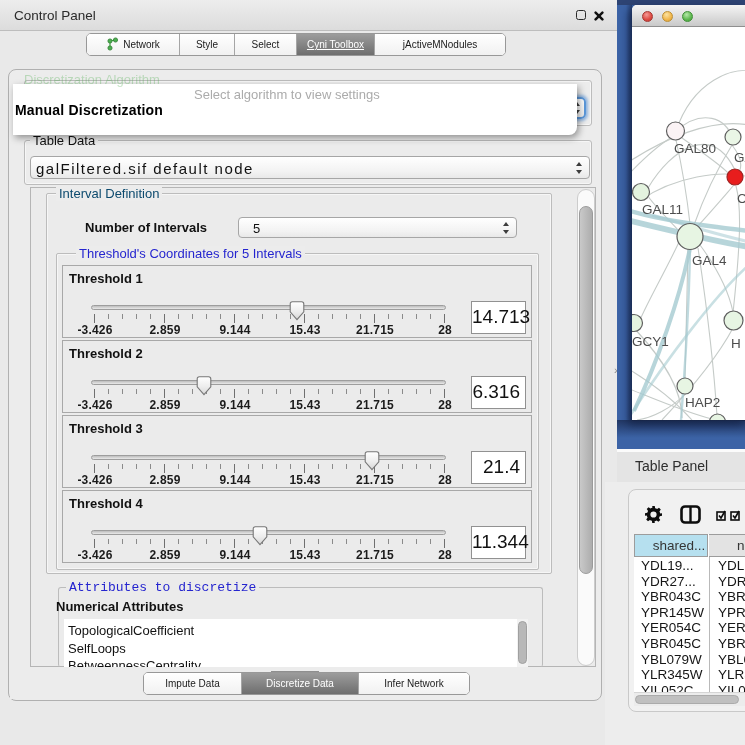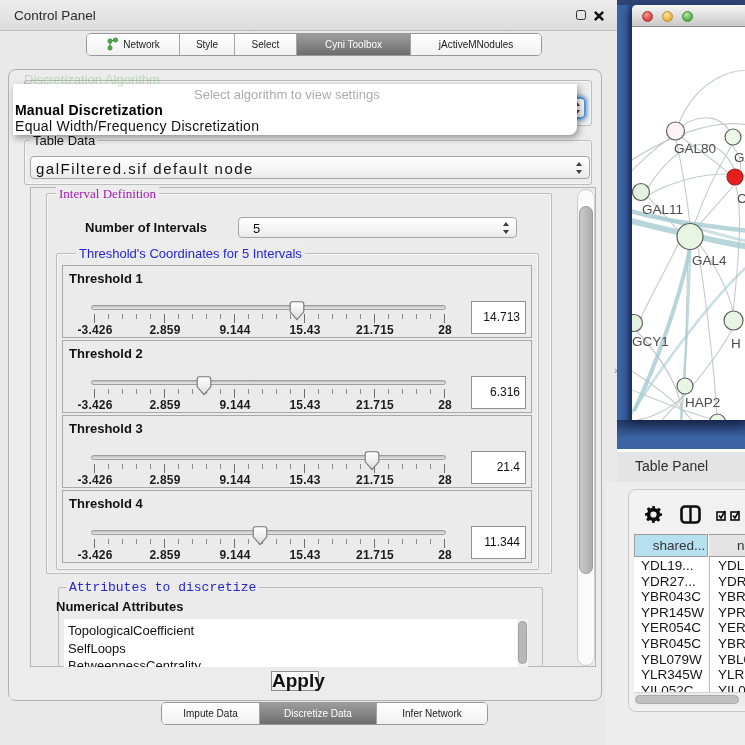--- a/index.html
+++ b/index.html
@@ -13,30 +13,30 @@
 #winbox { left:576px; top:10px; width:10px; height:10px; border:1.5px solid #2a2a2a; border-radius:2.5px; }
 
 
 .tabgroup { display:flex; height:23px; border:1px solid #989898; border-radius:5px;
   overflow:hidden; background:#fff; }
 .tab { display:flex; align-items:center; justify-content:center; font-size:10px;
   color:#1a1a1a; background:linear-gradient(#ffffff,#f1f1f1); border-right:1px solid #a5a5a5; }
 .tab:last-child { border-right:none; }
 .tab.sel { background:linear-gradient(#9c9c9c,#6e6e6e); color:#fff; }
 #toptabs { left:86px; top:33px; }
-#bottabs { left:143px; top:702px;margin-left:18px; }
+#bottabs { left:143px; top:672px; }
 
 #panel { left:8px; top:69px; width:594px; height:632px; background:#ececec;
   border:1px solid #b0b0b0; border-radius:8px; }
 
 .group { position:absolute; border:1px solid #bcbcbc; border-radius:3px;
   box-shadow:inset 0 0 0 1px #f6f6f6; }
 .gtitle { position:absolute; top:-8px; font-size:13px; background:#ececec; padding:0 3px;
   line-height:15px; white-space:nowrap; }
-.green { color:#a21caf;font-family:Liberation Serif, serif; }
+.green { color:#0c4a6e; }
 .blue { color:#2525cf;text-align:center; }
 
 .combo { position:absolute; background:linear-gradient(#ffffff,#f2f2f2 70%,#e8e8e8);
   border:1px solid #a6a6a6; border-radius:4px; font-size:13px; color:#111; }
 .combo .v { position:absolute; left:9px; top:50%; transform:translateY(-50%); }
 .arrows { position:absolute; right:6px; top:50%; transform:translateY(-50%); width:7px; height:12px; }
 .arrows:before { content:""; position:absolute; left:0; top:0; border:3.5px solid transparent;
   border-bottom:4px solid #3c3c3c; border-top:none; }
 .arrows:after { content:""; position:absolute; left:0; bottom:0; border:3.5px solid transparent;
   border-top:4px solid #3c3c3c; border-bottom:none; }
@@ -55,21 +55,21 @@
 .track { position:absolute; left:28px; top:39px; width:355px; height:5px; border-radius:3px;
   background:linear-gradient(#bdbdbd,#e9e9e9); border:1px solid #9d9d9d; }
 .minor { position:absolute; left:31px; top:48px; width:352px; height:5px;
   background:repeating-linear-gradient(90deg,#8a8a8a 0 1px,transparent 1px 14px); }
 .major { position:absolute; left:31px; top:48px; width:352px; height:9px;
   background:repeating-linear-gradient(90deg,#6f6f6f 0 1px,transparent 1px 70px); }
 .slab { position:absolute; top:57px; transform:translateX(-50%); font-size:12px;
   font-weight:bold; color:#1b1b1b; letter-spacing:0.2px; }
 .thumbsv { position:absolute; top:35px; }
 .vbox { position:absolute; left:408px; top:35px; width:55px; height:33px; background:#fff;
-  border:1px solid #919191; font-size:12px; color:#111; text-align:right;
+  border:1px solid #919191; font-size:19px; color:#111; text-align:right;
   line-height:30px; padding-right:5px; }
 
 #numlist { left:64px; top:619px; width:464px; height:48px; background:#fff; overflow:hidden; }
 #numlist { padding-top:3px; }
 #numlist div { font-size:13px; color:#111; padding-left:4px; height:17.5px; line-height:17.5px; }
 
 #applybtn { left:271px; top:671px; width:48px; height:20px; background:linear-gradient(#ffffff,#ebebeb);
   border:1px solid #8f8f8f; border-radius:0; font-size:19px; font-weight:bold; color:#111;
   text-align:center; line-height:18px; }
 
@@ -116,21 +116,21 @@
       <svg width="13" height="15" viewBox="0 0 13 15" style="margin-right:4px;">
         <line x1="4" y1="4" x2="4" y2="11" stroke="#3f9e3f" stroke-width="1.2"></line>
         <line x1="4" y1="4" x2="9" y2="3" stroke="#3f9e3f" stroke-width="1.2"></line>
         <circle cx="4" cy="4" r="2.1" fill="#4caf50" stroke="#2e7d32" stroke-width="0.8"></circle>
         <circle cx="4" cy="11" r="2.1" fill="#4caf50" stroke="#2e7d32" stroke-width="0.8"></circle>
         <circle cx="9.5" cy="3" r="2.1" fill="#4caf50" stroke="#2e7d32" stroke-width="0.8"></circle>
       </svg>
       Network</div>
     <div class="tab" style="width:55px;">Style</div>
     <div class="tab" style="width:62px;">Select</div>
-    <div class="tab sel" style="width:114px;">Cyni Toolbox</div>
+    <div class="tab sel" style="width:78px;text-decoration:underline;">Cyni Toolbox</div>
     <div class="tab" style="width:130px;text-align:right;">jActiveMNodules</div>
   </div>
 </div>
 
 <div class="abs" id="panel"></div>
 
 <div class="group" style="left:24px; top:80px; width:568px; height:46px;"></div>
 
 <div class="abs" style="left:30px; top:97px; width:556px; height:22px; border-radius:5px;
   background:linear-gradient(#fff,#ececec); border:2px solid #5b97d9;
@@ -261,21 +261,20 @@
   <div class="tabgroup">
     <div class="tab" style="width:98px;">Impute Data</div>
     <div class="tab sel" style="width:117px;">Discretize Data</div>
     <div class="tab" style="width:110px;">Infer Network</div>
   </div>
 </div>
 
 <div class="abs" id="popup">
   <span class="hint">Select algorithm to view settings</span>
   <span class="it1">Manual Discretization</span>
-  <span class="it2">Equal Width/Frequency Discretization</span>
 </div>
 <div class="abs" id="ghost">Discretization Algorithm</div>
 
 <div class="abs" style="left:614px; top:364px; font-size:11px; color:#8a8a8a;">›</div>
 
 <div class="abs" id="bluebg"></div>
 <div class="abs" id="bluetop"></div>
 <div class="abs" id="netwin">
   <div id="nettitle">
     <span class="light" style="left:9.5px; background:radial-gradient(circle at 40% 30%,#f49a96,#dd4a42 60%,#b93832); border:0.8px solid #a33732;"></span>

